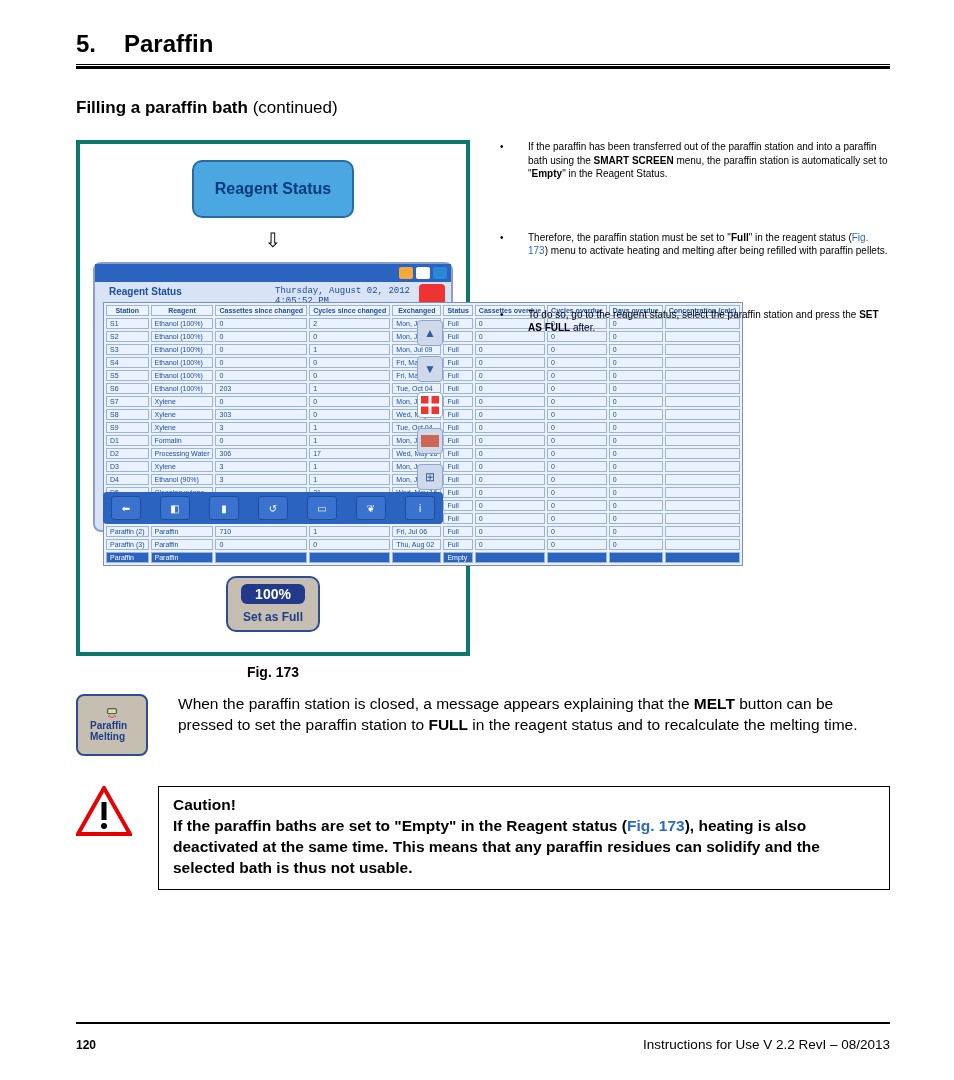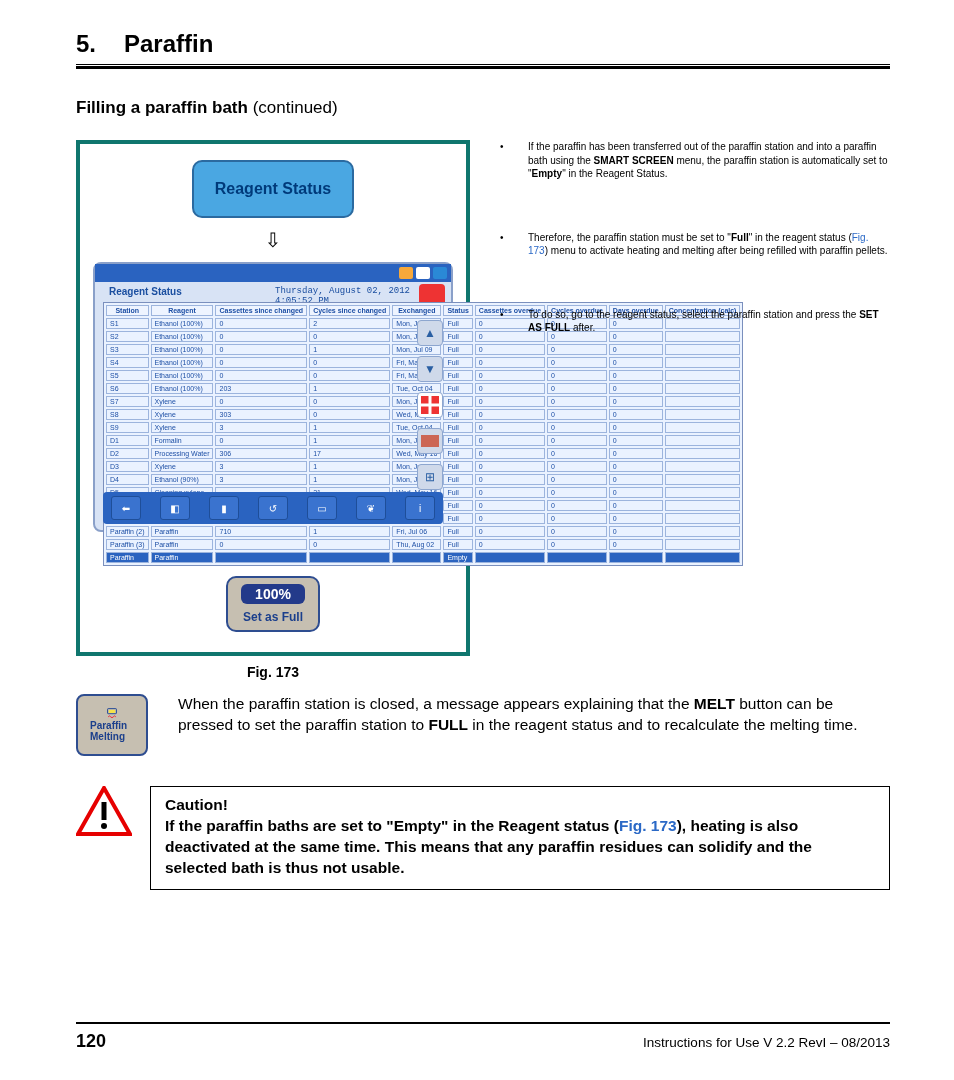--- a/index.html
+++ b/index.html
@@ -71,27 +71,27 @@
 
   .meltrow { display:flex; gap:30px; margin-top:14px; align-items:flex-start; }
   .melticon {
     width:72px; height:62px; background:#c6bfb1; border:2px solid #2e4d90; border-radius:8px;
     display:flex; flex-direction:column; align-items:center; justify-content:flex-end; padding:12px;
   }
   .melticon svg { width:40px; height:38px; }
   .melticon .lab { font-size:10px; color:#1b3f8c; font-weight:600; }
   .melttext { flex:1; font-size:15.5px; line-height:1.35; }
 
-  .cautionrow { display:flex; gap:18px; margin-top:30px; align-items:flex-start; }
+  .cautionrow { display:flex; gap:26px; margin-top:30px; align-items:flex-start; }
   .warn-tri svg { width:56px; height:50px; }
   .cautionbox { flex:1; border:1px solid #000; padding:8px 14px 10px; font-size:15.5px; line-height:1.35; font-weight:700; }
   .cautionbox .title { font-weight:700; }
 
   .footer { position:absolute; left:76px; right:64px; bottom:28px; display:flex; justify-content:space-between; align-items:baseline; }
-  .footer .pg { font-weight:700; font-size:18px; }
+  .footer .pg { font-weight:700; font-size:12px; }
   .footer .doc { font-size:13.5px; }
   .footrule { position:absolute; left:76px; right:64px; bottom:56px; border:none; border-top:2px solid #000; }
 </style>
 </head>
 <body>
 
 <div class="section-head">
   <span>5.</span>
   <span>Paraffin</span>
 </div>

